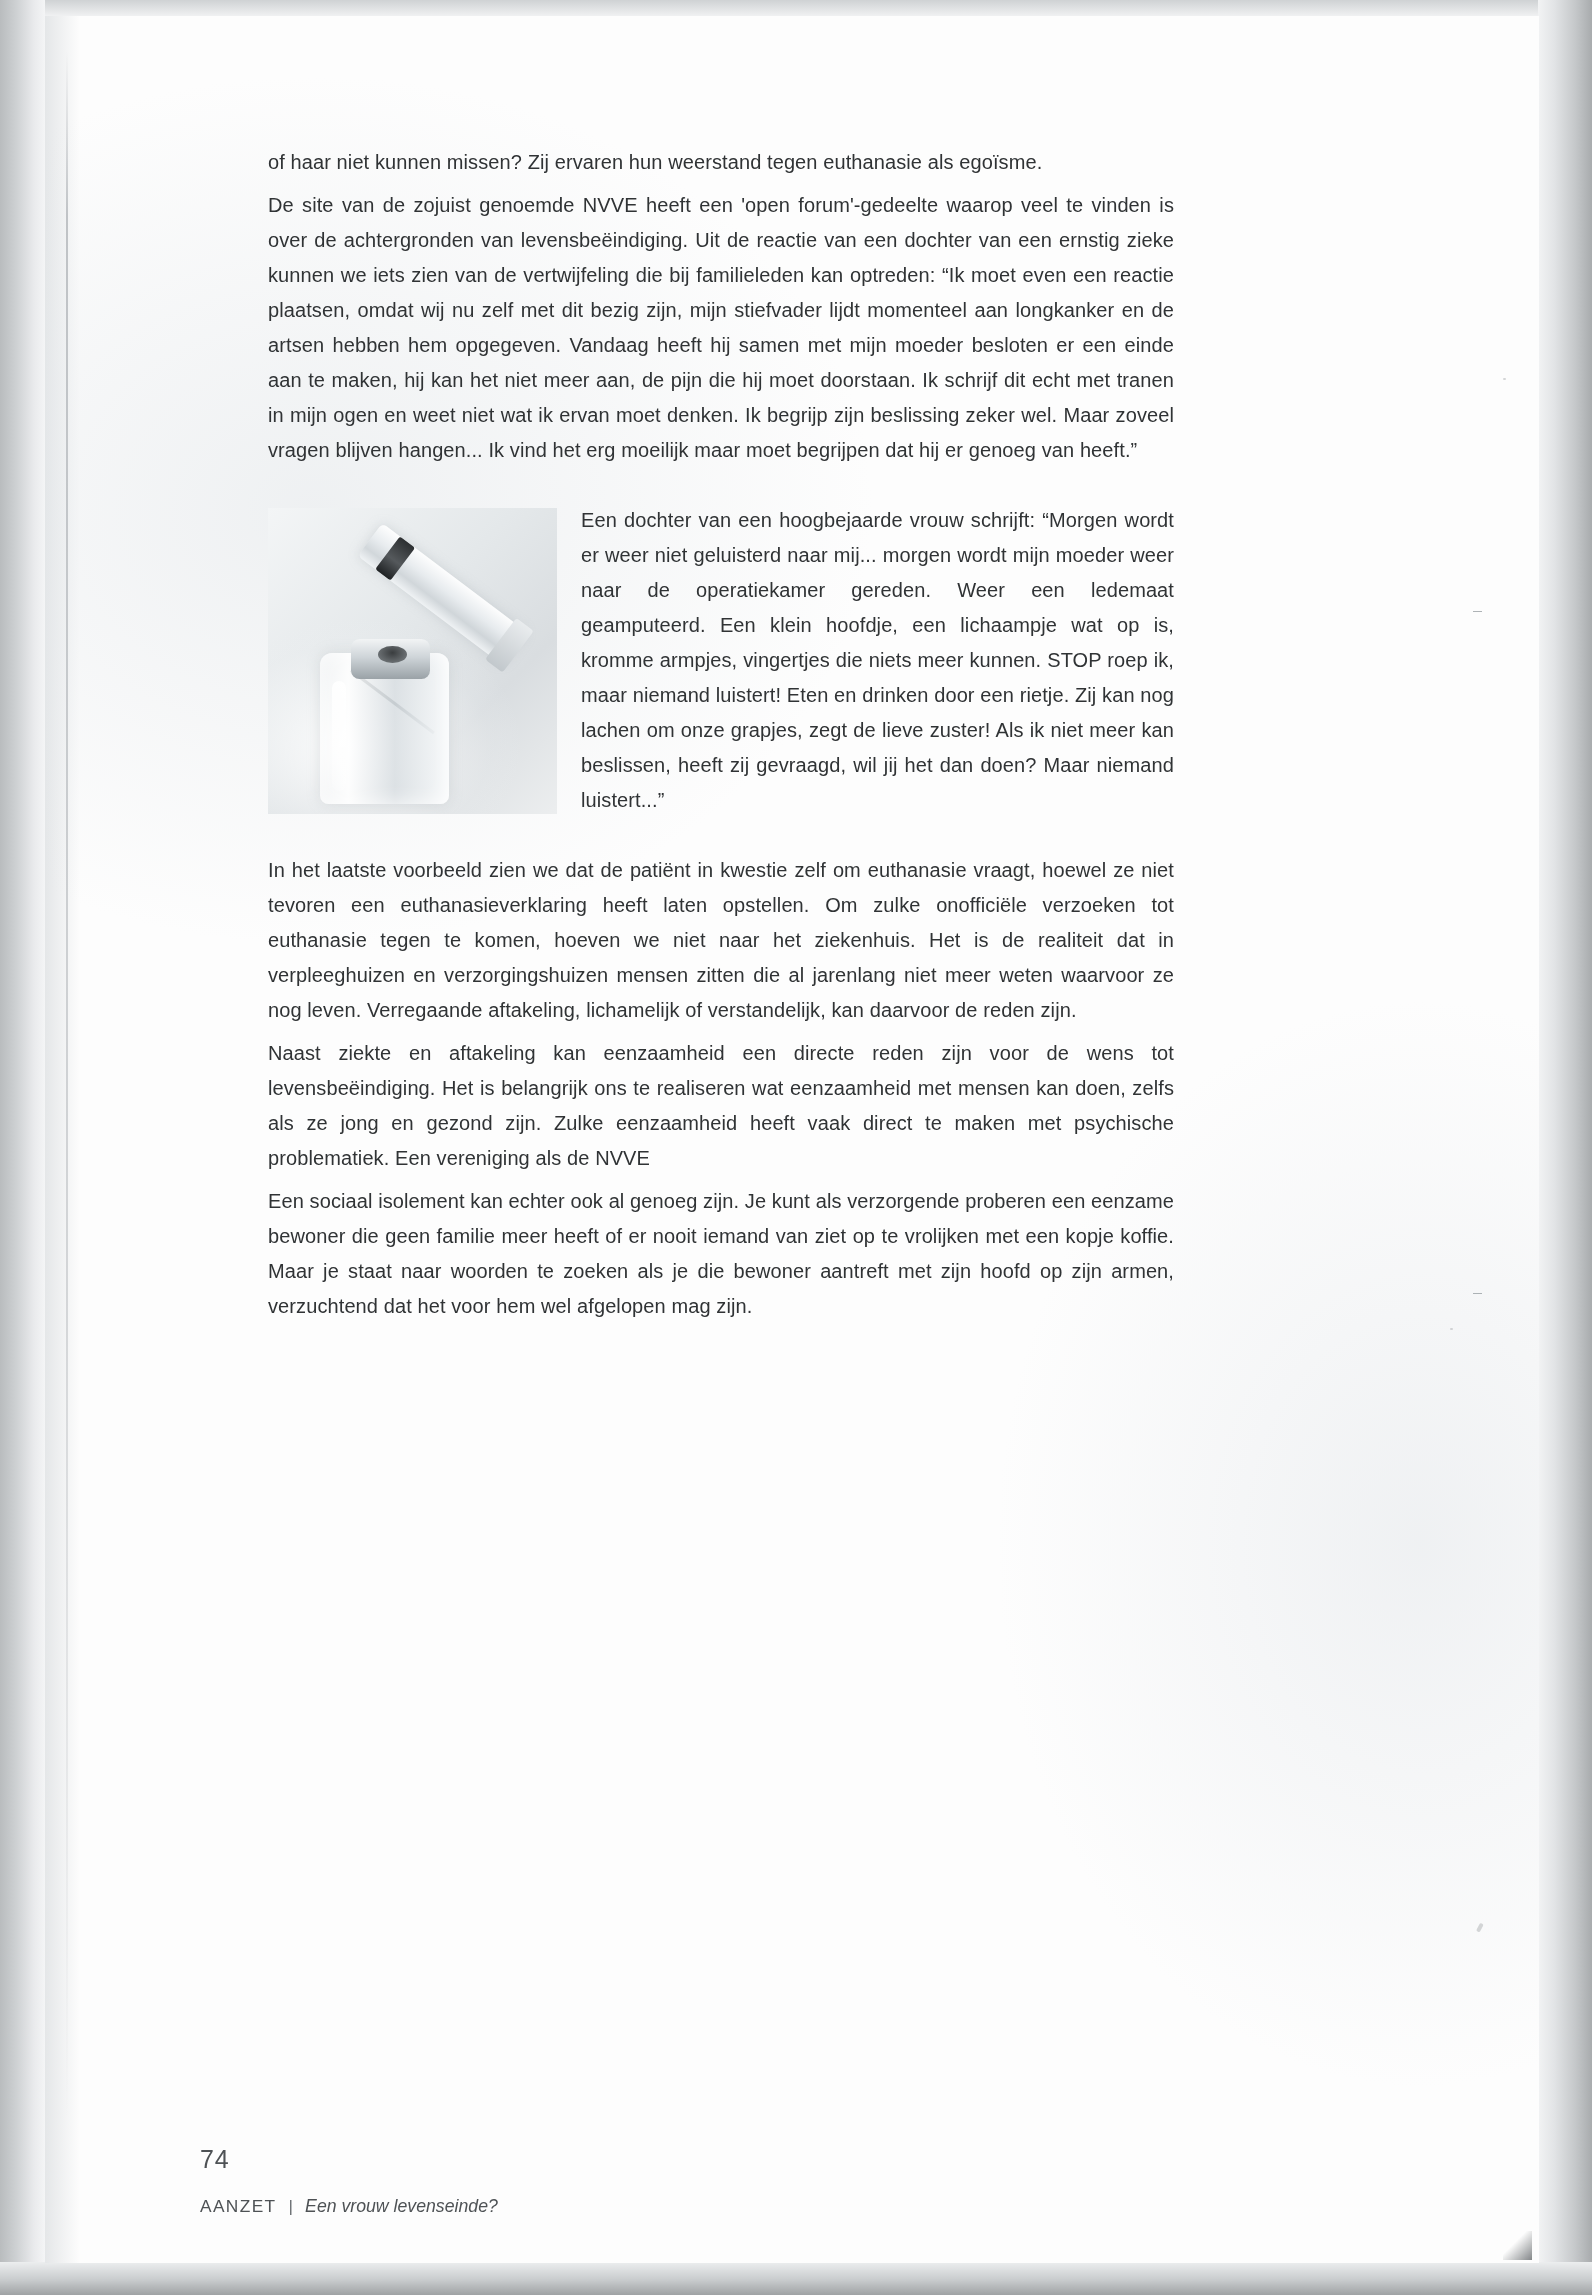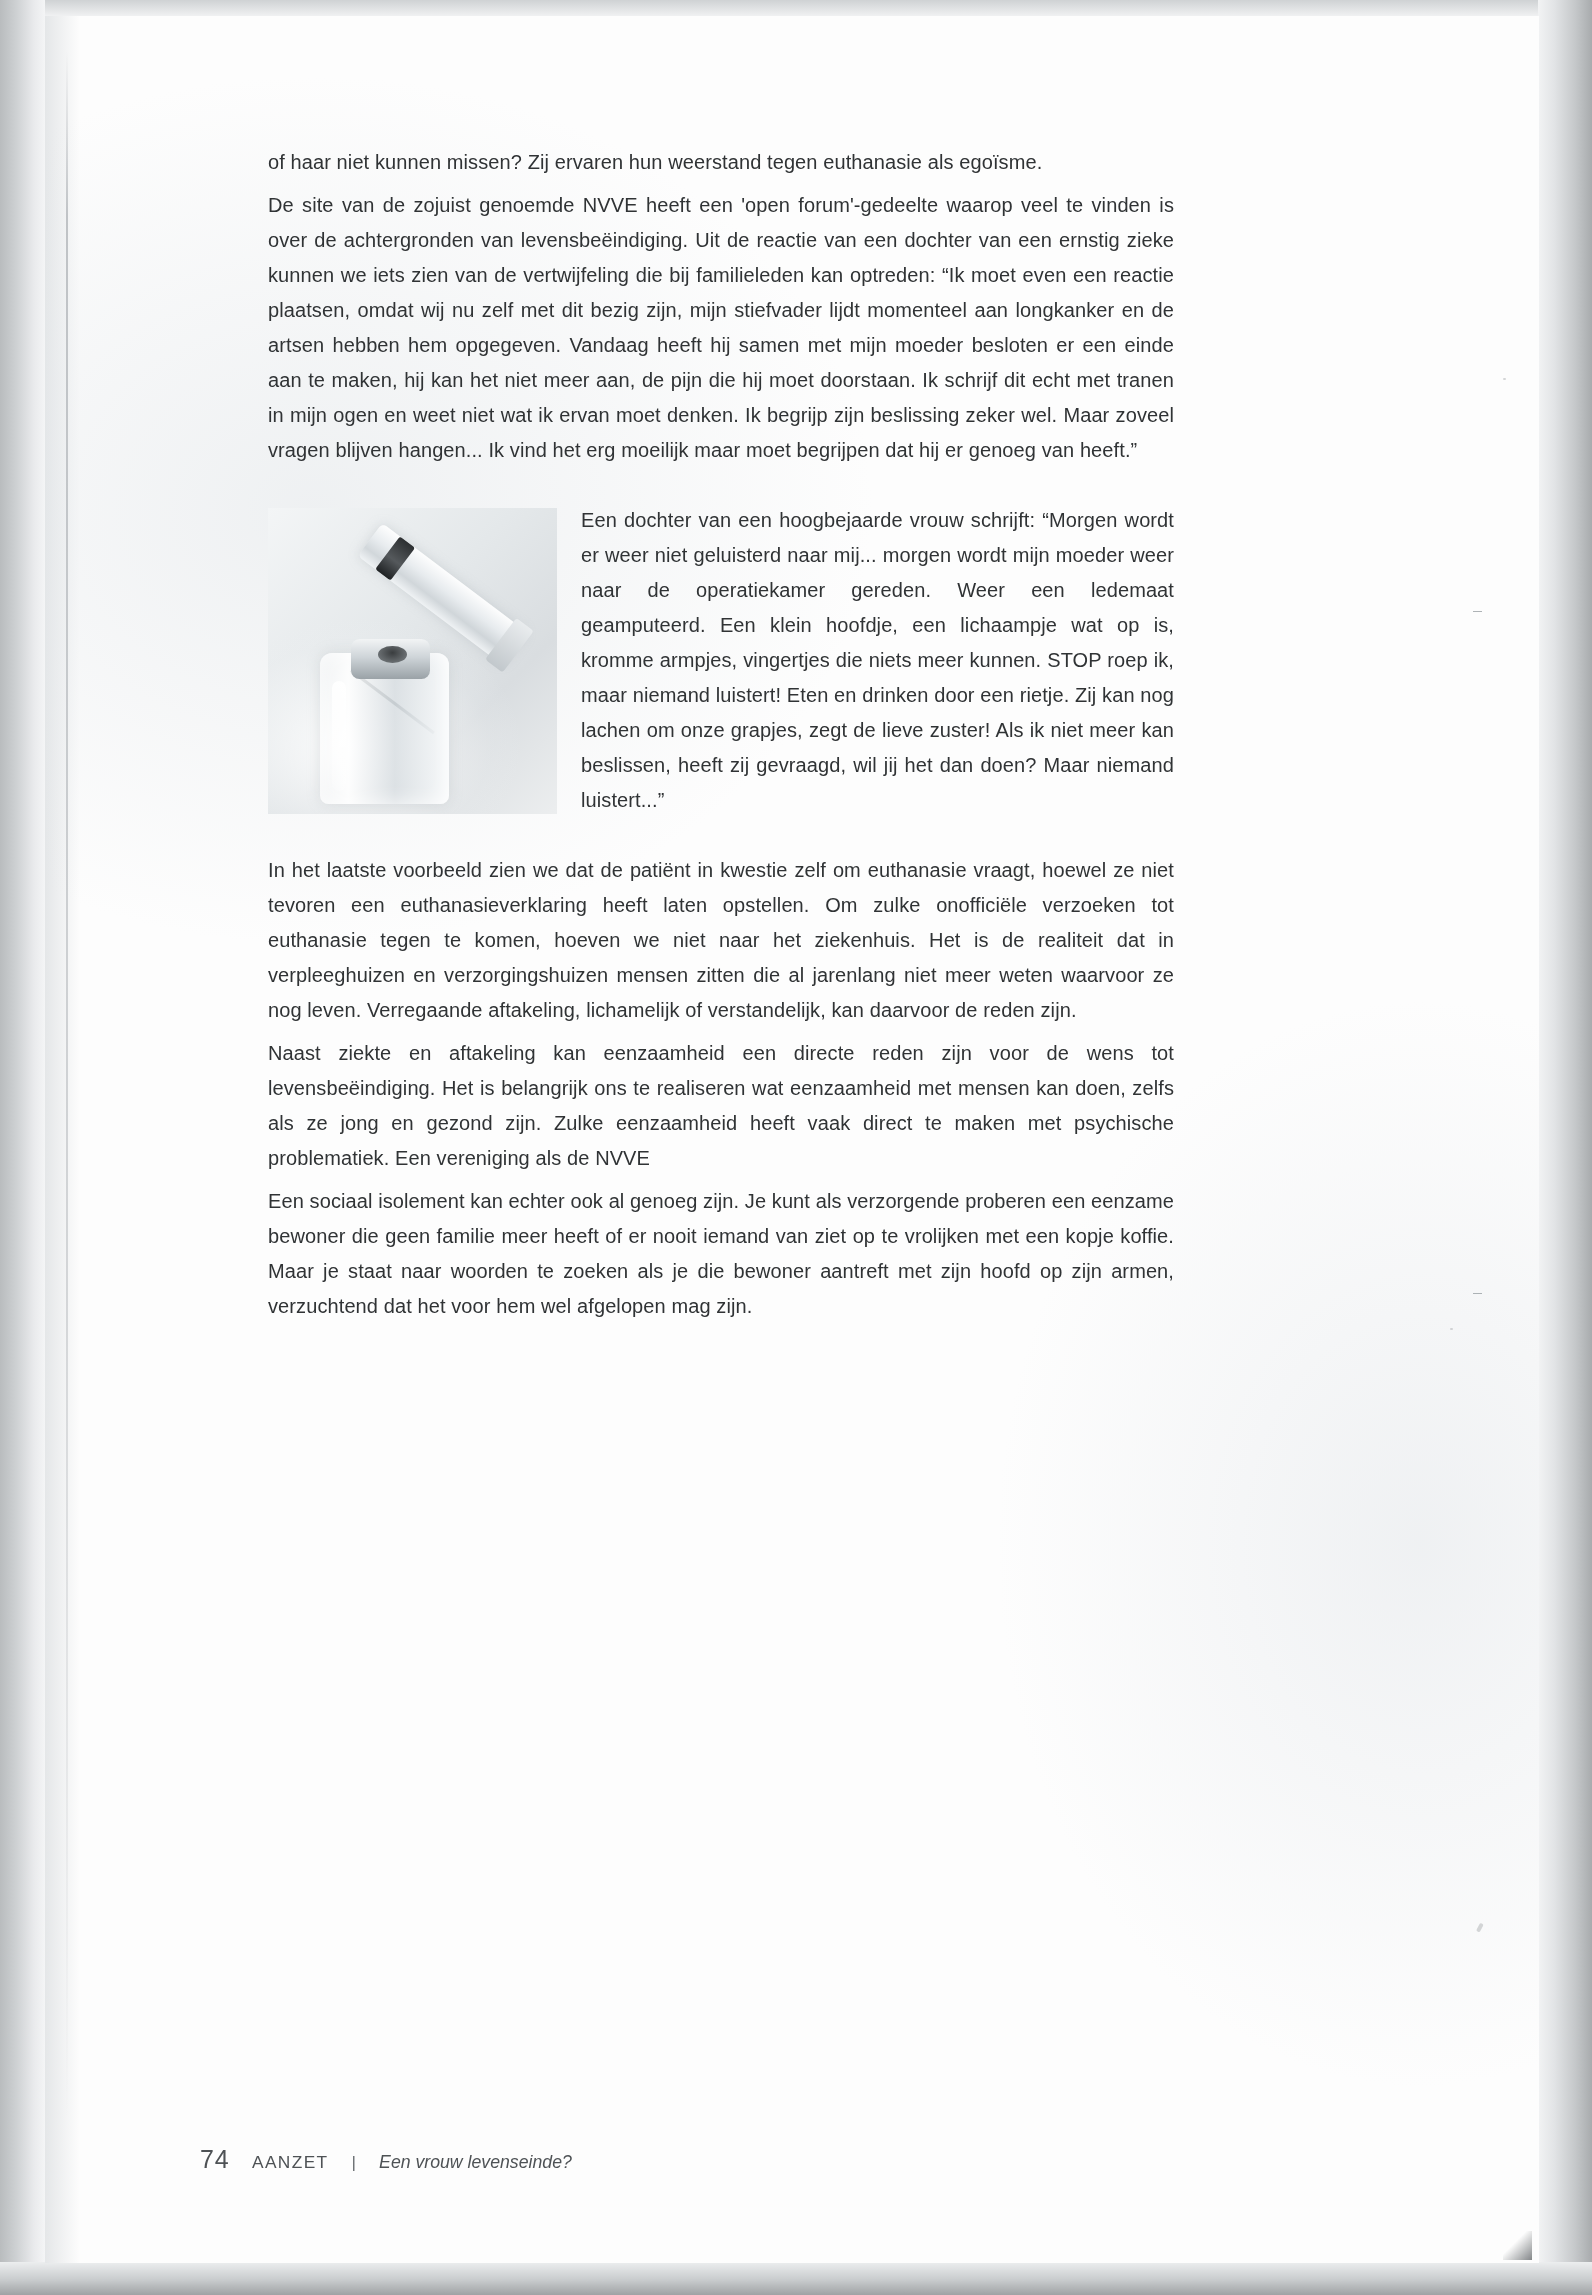--- a/index.html
+++ b/index.html
@@ -173,41 +173,42 @@
 
   
   .footer {
     position: absolute;
     left: 200px;
     top: 2145px;
     display: flex;
     align-items: baseline;
     gap: 22.4px;
     color: #54585b;
+    flex-direction: column;
   }
   .folio {
     font-size: 25px;
     letter-spacing: 0.9px;
     color: #4e5255;
   }
   .footer-series {
     font-size: 17.3px;
     letter-spacing: 1.4px;
     color: #4e5255;
   }
   .footer-sep {
     font-size: 17.3px;
     color: #6a6e71;
   }
   .footer-title {
     font-size: 17.7px;
     font-style: italic;
     color: #4e5255;
   }
-  .footer-inline { display: flex; align-items: baseline; gap: 23px; }
+  .footer-inline { display: flex; align-items: baseline; gap: 12px; }
 
   .corner-mark {
     position: absolute;
     right: 60px; bottom: 35px;
     width: 29px; height: 29px;
     background: linear-gradient(135deg, rgba(120,124,127,0.0) 40%, rgba(90,94,97,0.75) 100%);
   }
   .tick {
     position: absolute;
     right: 57px;

